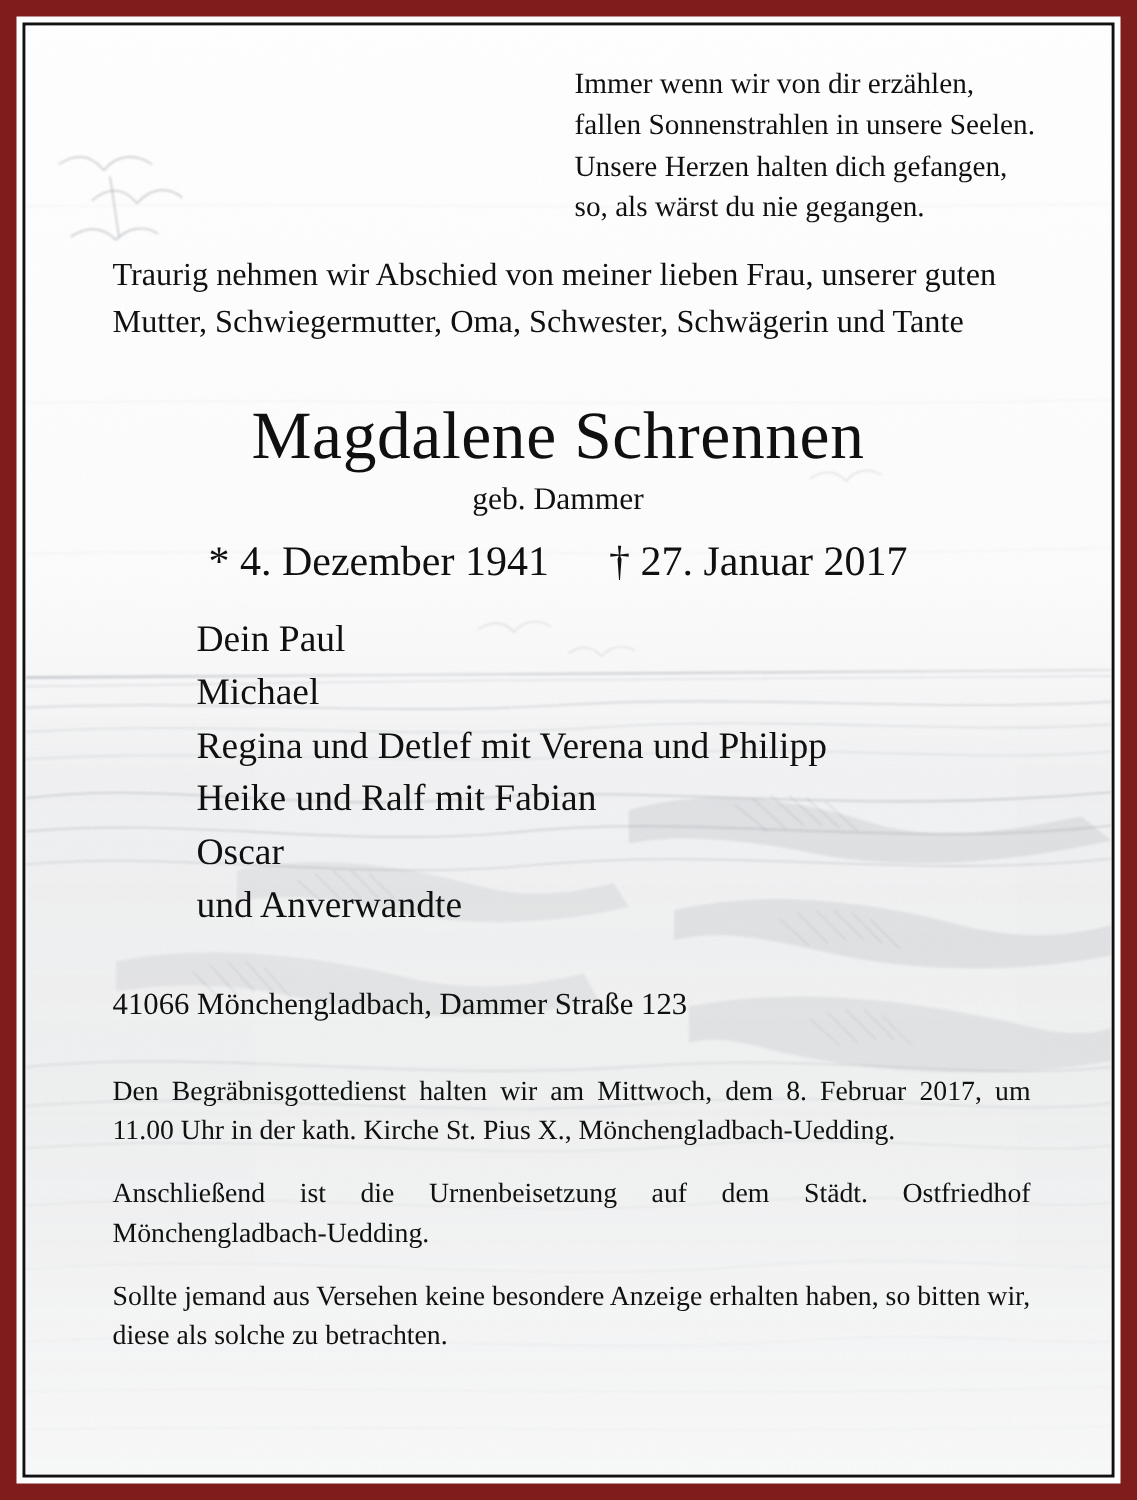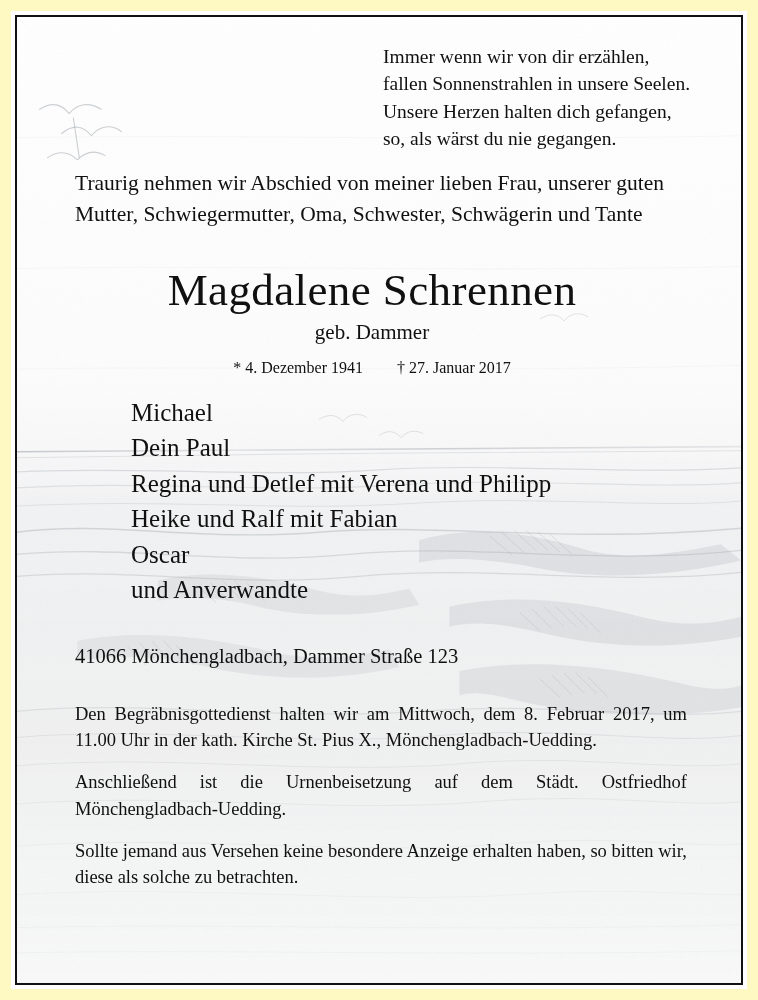--- a/index.html
+++ b/index.html
@@ -15,21 +15,21 @@
     font-family: "Liberation Serif", "DejaVu Serif", serif;
     color: #101010;
   }
 
   
   .notice-frame {
     position: relative;
     width: 758px;
     height: 1000px;
     box-sizing: border-box;
-    background: #fef9c3;
+    background: #7f1d1d;
     padding: 11px;
   }
   
   .frame-gap {
     position: relative;
     width: 100%;
     height: 100%;
     box-sizing: border-box;
     background: #ffffff;
     padding: 4px;
@@ -104,21 +104,21 @@
     line-height: 1.05;
     letter-spacing: 0.4px;
     font-weight: normal;
     margin: 0;
   }
   .deceased-born {
     font-size: 21px;
     margin-top: 6px;
   }
   .deceased-dates {
-    font-size: 16px;
+    font-size: 28px;
     margin-top: 14px;
   }
   .date-gap { display: inline-block; width: 26px; }
 
   .farewell {
     margin: 38px 0 0 0;
     padding-left: 68px;
     font-size: 20px;
   }
 
@@ -301,22 +301,22 @@
             <span>*</span>
             <span>4. Dezember 1941</span>
             <span class="date-gap"></span>
             <span>†</span>
             <span>27. Januar 2017</span>
           </div>
         </div>
 
 
         <div class="mourners">
+          <div>Dein Paul</div>
           <div>Michael</div>
-          <div>Dein Paul</div>
           <div>Regina und Detlef mit Verena und Philipp</div>
           <div>Heike und Ralf mit Fabian</div>
           <div>Oscar</div>
           <div>und Anverwandte</div>
         </div>
 
         <div class="condolence">
           <div>41066 Mönchengladbach, Dammer Straße 123</div>
         </div>
 

